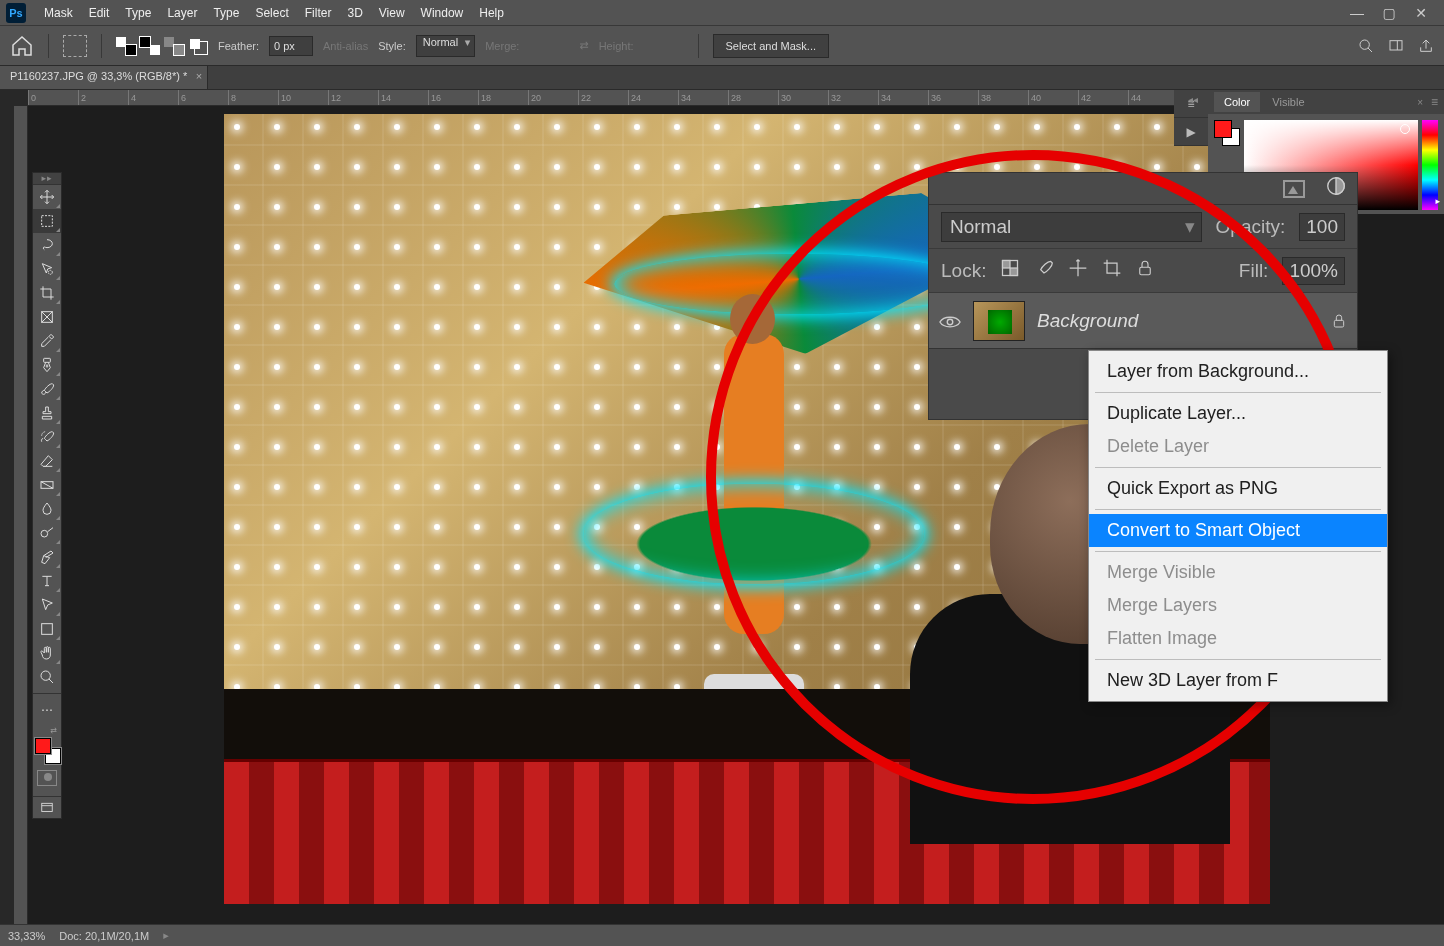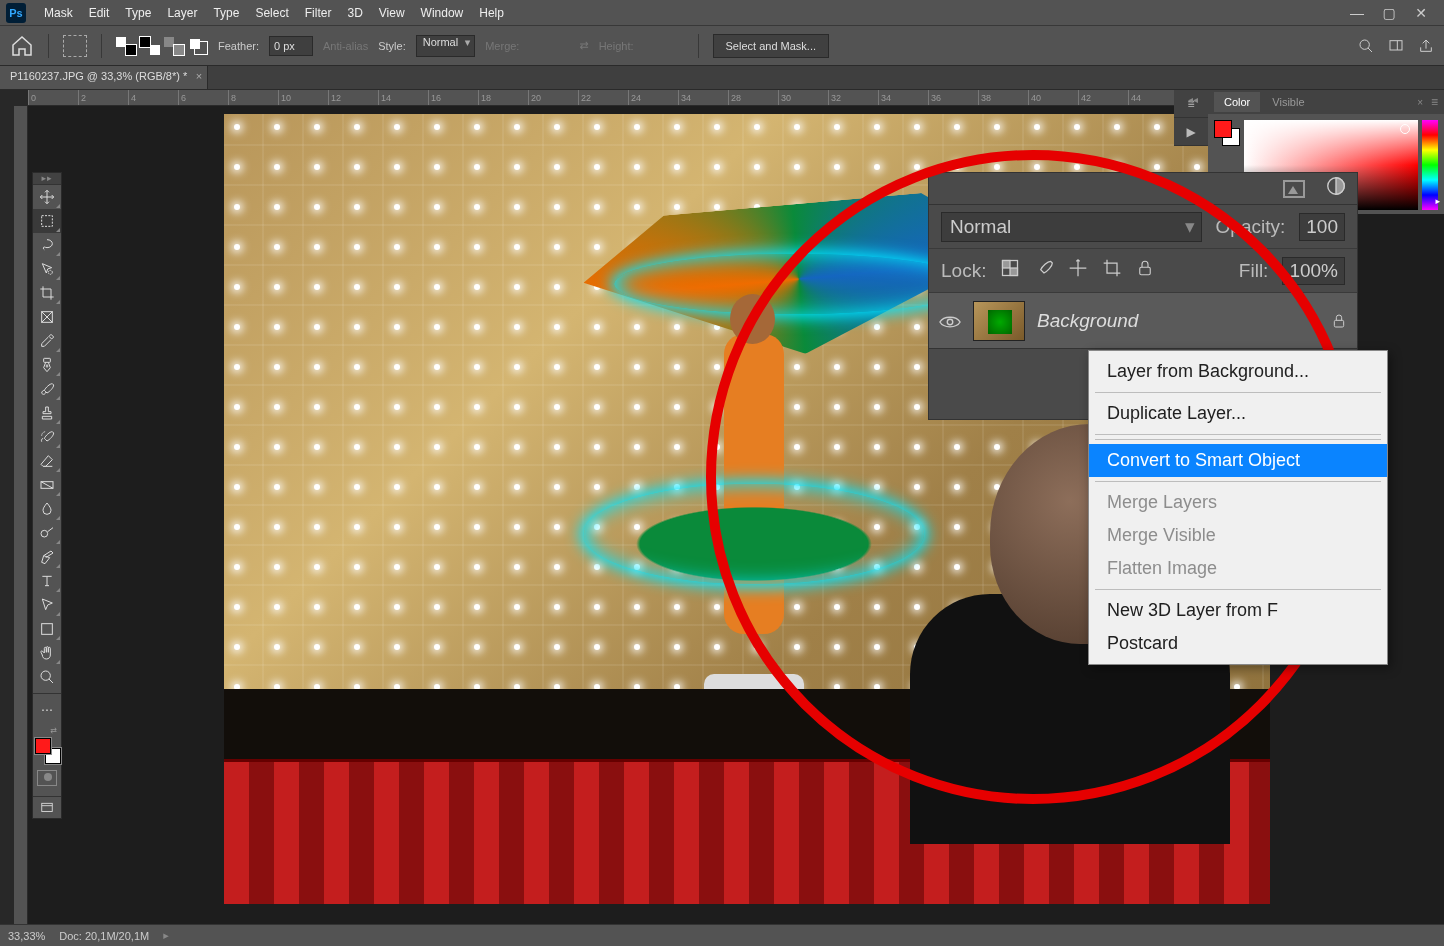--- a/index.html
+++ b/index.html
@@ -882,30 +882,31 @@
           <path d="M8 11V7a4 4 0 0 1 8 0v4"></path>
         </svg></div>
   </div>
   <div class="layers-blank"></div>
 </div>
 
 <div class="ctx-menu" id="ctx-menu">
     <div class="ctx-item en">Layer from Background...</div>
     <div class="ctx-sep"></div>
     <div class="ctx-item en">Duplicate Layer...</div>
+    <div class="ctx-item dis">Delete Layer</div>
     <div class="ctx-sep"></div>
+    <div class="ctx-item en">Quick Export as PNG</div>
     <div class="ctx-sep"></div>
     <div class="ctx-item hl">Convert to Smart Object</div>
     <div class="ctx-sep"></div>
+    <div class="ctx-item dis">Merge Visible</div>
     <div class="ctx-item dis">Merge Layers</div>
-    <div class="ctx-item dis">Merge Visible</div>
     <div class="ctx-item dis">Flatten Image</div>
     <div class="ctx-sep"></div>
     <div class="ctx-item en">New 3D Layer from F</div>
-    <div class="ctx-item en">Postcard</div>
   </div>
 
 <div class="red-circle"></div>
 
 <div class="status-bar">
   <span>33,33%</span>
   <span>Doc: 20,1M/20,1M</span>
   <span class="chev">▸</span>
 </div>
 

